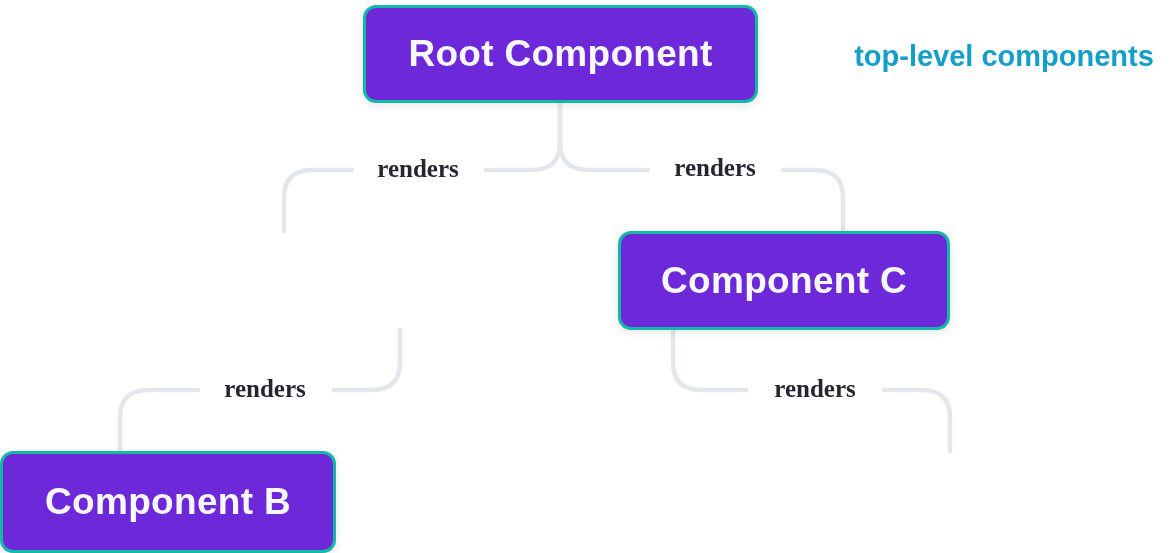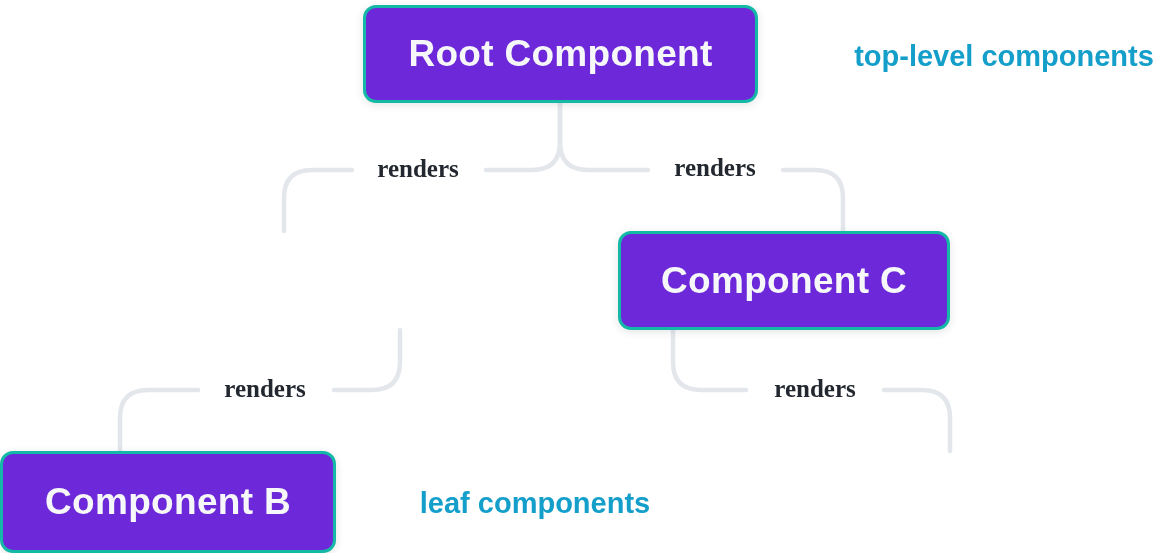--- a/index.html
+++ b/index.html
@@ -102,15 +102,14 @@
   <div class="edge-label edge-label--root-a">renders</div>
 
   <div class="edge-label edge-label--root-c">renders</div>
 
   <div class="edge-label edge-label--a-b">renders</div>
 
   <div class="edge-label edge-label--c-d">renders</div>
 
   <div class="annotation annotation--top">top-level components</div>
 
-  <div class="annotation annotation--leaf">leaf components</div>
 
 </div>
 
 </body></html>

